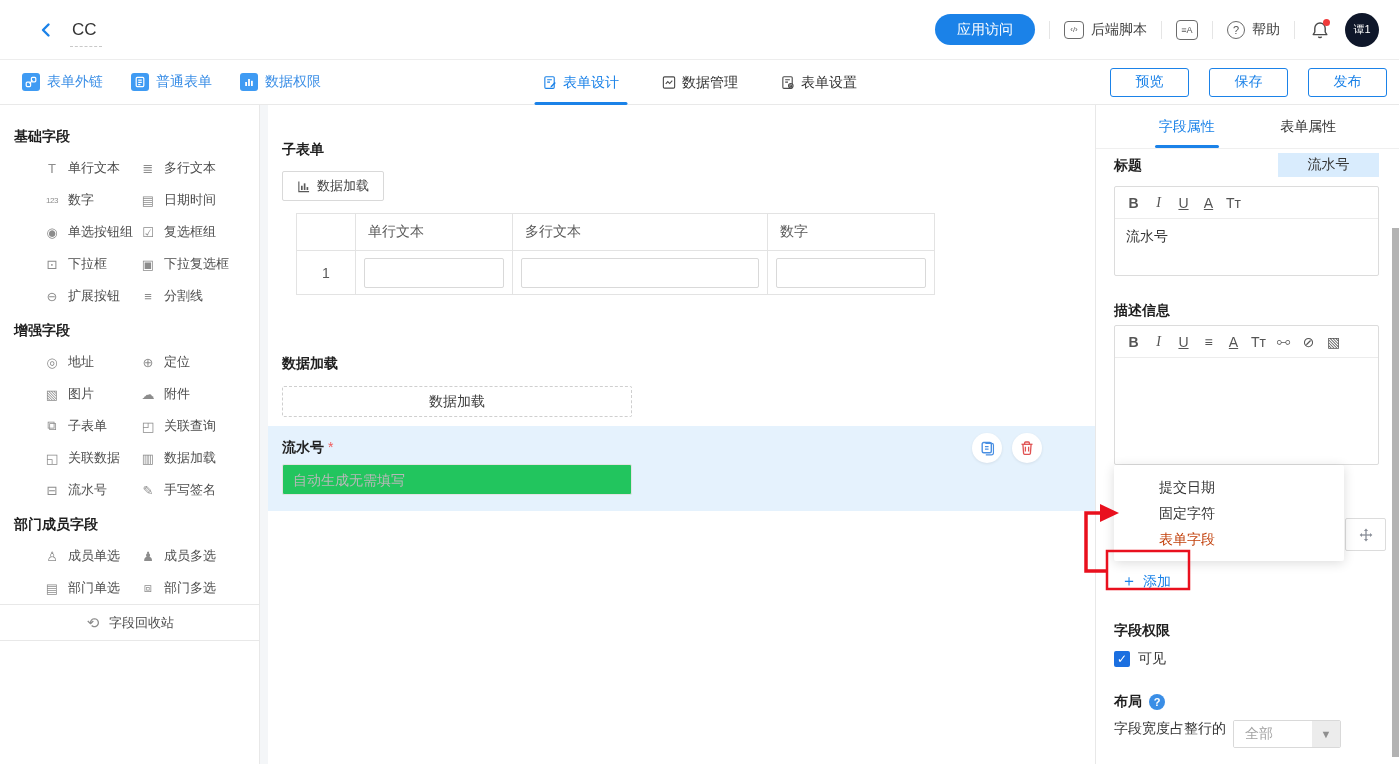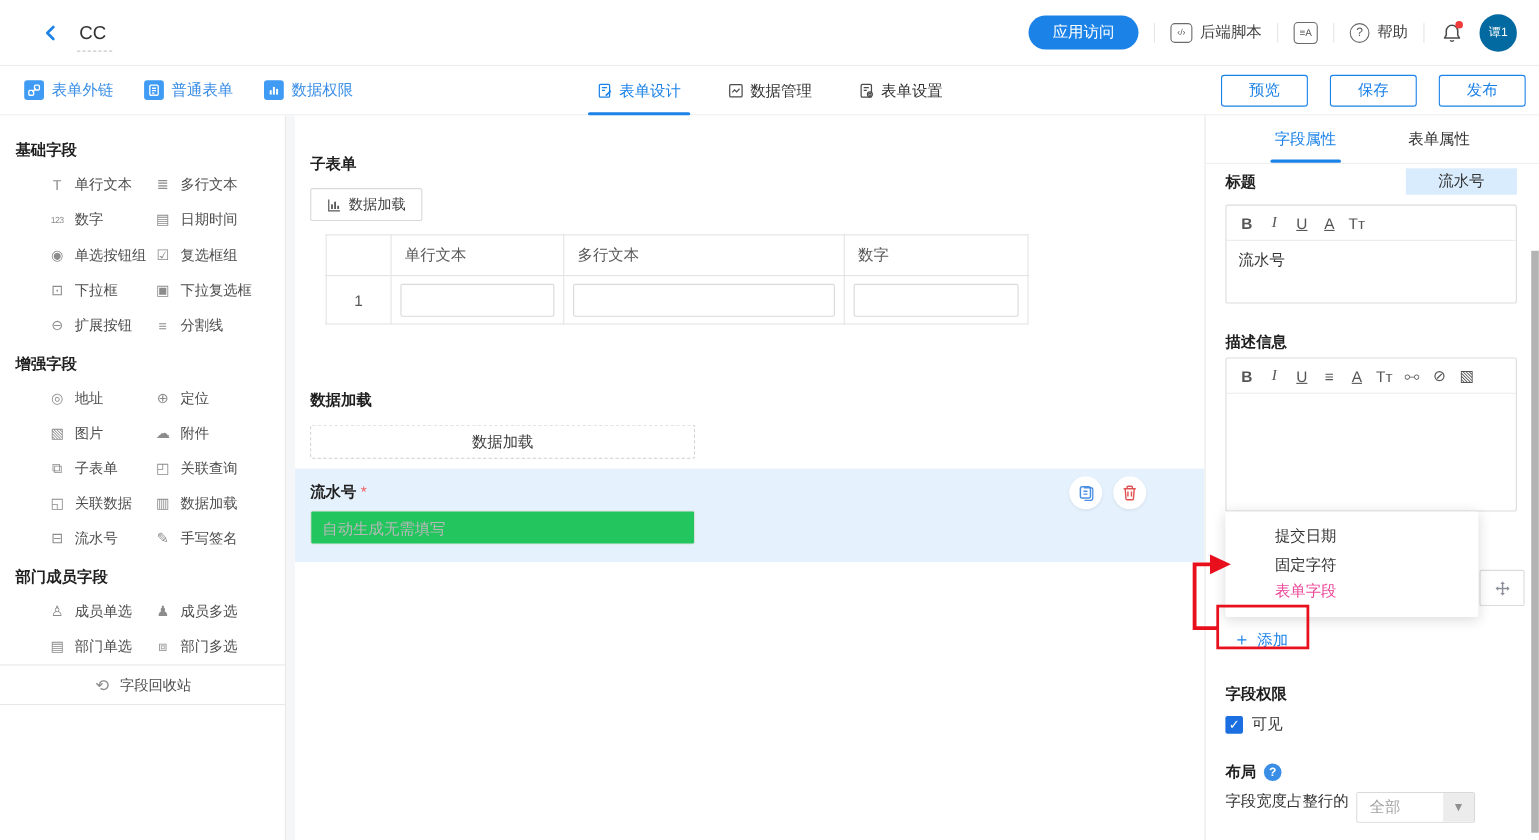--- a/index.html
+++ b/index.html
@@ -15,21 +15,21 @@
   .back{width:24px;height:24px;display:flex;align-items:center;justify-content:center;cursor:pointer;margin-left:14px;}
   .apptitle{font-size:17px;color:#333;margin-left:14px;position:relative;}
   .apptitle .dash{position:absolute;left:-2px;bottom:-7px;width:32px;border-bottom:1px dashed #c9c9c9;}
   .top-right{margin-left:auto;display:flex;align-items:center;gap:14px;}
   .pill{background:var(--accent);color:#fff;border:none;border-radius:16px;height:31px;padding:0 22px;font-size:14px;cursor:pointer;}
   .vdiv{width:1px;height:18px;background:#e5e5e5;}
   .top-item{display:flex;align-items:center;gap:7px;color:#404040;font-size:14px;cursor:pointer;}
   .boxicon{display:inline-flex;align-items:center;justify-content:center;width:20px;height:18px;border:1.3px solid #6b6b6b;border-radius:4px;font-size:8px;color:#555;letter-spacing:0;}
   .bell{position:relative;width:22px;height:22px;display:flex;align-items:center;justify-content:center;cursor:pointer;}
   .bell .dot{position:absolute;top:0;right:1px;width:7px;height:7px;border-radius:50%;background:#f03b3b;}
-  .avatar{width:34px;height:34px;border-radius:50%;background:#0369a1;color:#fff;font-size:11px;display:flex;align-items:center;justify-content:center;cursor:pointer;}
+  .avatar{width:34px;height:34px;border-radius:50%;background:#0f172a;color:#fff;font-size:11px;display:flex;align-items:center;justify-content:center;cursor:pointer;}
 
   
   .toolbar{height:45px;border-bottom:1px solid #e9e9e9;position:relative;display:flex;align-items:center;}
   .tb-left{display:flex;align-items:center;gap:28px;margin-left:22px;}
   .tb-link{display:flex;align-items:center;gap:7px;color:#3a8ee6;font-size:14px;cursor:pointer;}
   .bicon{width:18px;height:18px;border-radius:3px;background:#3f9bf3;display:inline-flex;align-items:center;justify-content:center;}
   .tb-center{position:absolute;left:50%;top:0;transform:translateX(-50%);height:45px;display:flex;gap:38px;text-align:right;}
   .tb-tab{display:flex;align-items:center;gap:6px;font-size:14px;color:#333;cursor:pointer;position:relative;padding:0 2px;}
   .tb-tab.active{color:var(--accent);}
   .tb-tab.active::after{content:"";position:absolute;left:-6px;right:-6px;bottom:0;height:3px;background:var(--accent);border-radius:2px;}
@@ -80,21 +80,21 @@
   .editor{border:1px solid #dcdcdc;border-radius:2px;margin-top:5px;background:#fff;}
   .ed-toolbar{height:32px;display:flex;align-items:center;border-bottom:1px solid #ececec;padding-left:6px;}
   .ed-ic{width:25px;text-align:center;color:#555;font-size:14px;cursor:pointer;}
   .ed-ic.b{font-weight:bold;} .ed-ic.i{font-style:italic;font-family:"Liberation Serif",serif;} .ed-ic.u{text-decoration:underline;} .ed-ic.a{text-decoration:underline;}
   .ed-body{min-height:56px;padding:9px 11px;font-size:14px;color:#333;}
   .ed-body.tall{min-height:106px;}
   .desc-label{margin-top:26px;}
 
   .dropdown{position:absolute;left:18px;top:360px;width:230px;background:#fff;border-radius:2px;box-shadow:0 2px 12px rgba(0,0,0,.14);padding:9px 0;z-index:6;}
   .dd-item{height:26px;line-height:26px;padding-left:45px;font-size:14px;color:#333;cursor:pointer;}
-  .dd-item.disabled{color:#ec4899;cursor:default;font-family:Liberation Mono, monospace;}
+  .dd-item.disabled{color:#c2410c;cursor:default;}
   .drag-box{position:absolute;left:249px;top:413px;width:41px;height:33px;border:1px solid #dcdcdc;border-radius:2px;background:#fff;display:flex;align-items:center;justify-content:center;z-index:2;cursor:grab;}
   .add-link{position:absolute;left:25px;top:466px;display:flex;align-items:center;gap:6px;color:var(--accent);font-size:14px;cursor:pointer;z-index:4;}
   .add-plus{font-size:16px;}
   .perm-title{position:absolute;left:18px;top:517px;}
   .perm-row{position:absolute;left:18px;top:545px;display:flex;align-items:center;gap:8px;cursor:pointer;}
   .cbx{width:16px;height:16px;background:#1b6fe0;border-radius:2px;color:#fff;font-size:12px;display:flex;align-items:center;justify-content:center;}
   .perm-row span.lbl{font-size:14px;color:#333;}
   .layout-title{position:absolute;left:18px;top:588px;display:flex;align-items:center;gap:7px;}
   .qmark{width:16px;height:16px;border-radius:50%;background:#3a8ee6;color:#fff;font-size:11px;display:flex;align-items:center;justify-content:center;cursor:pointer;}
   .width-row{position:absolute;left:18px;top:615px;display:flex;align-items:flex-start;gap:7px;}

